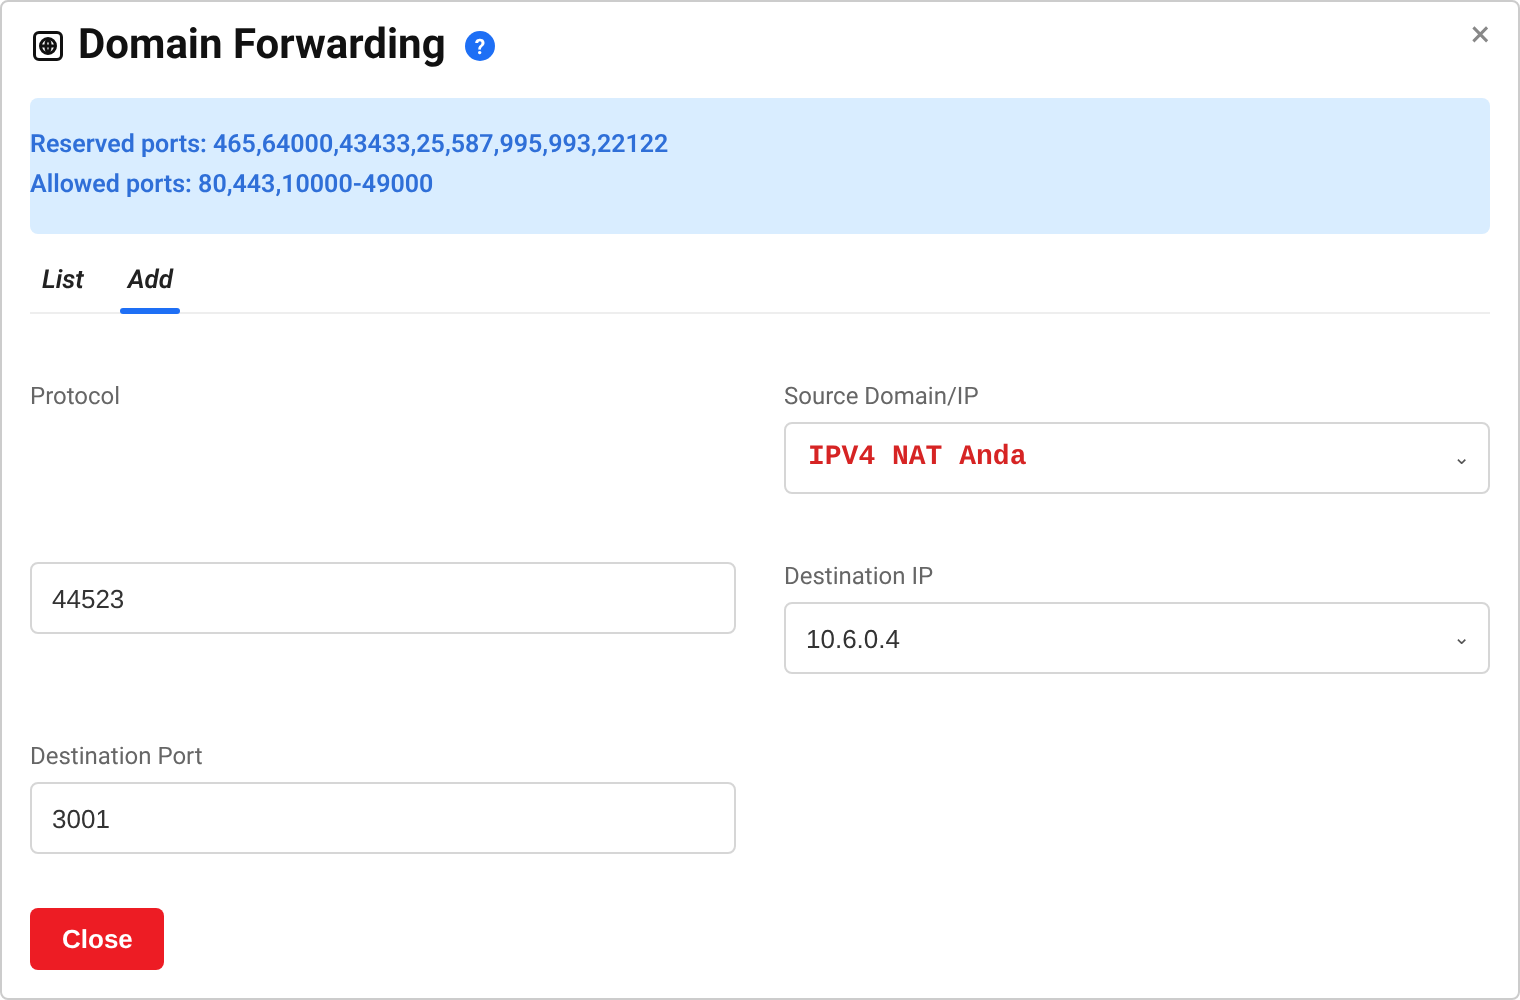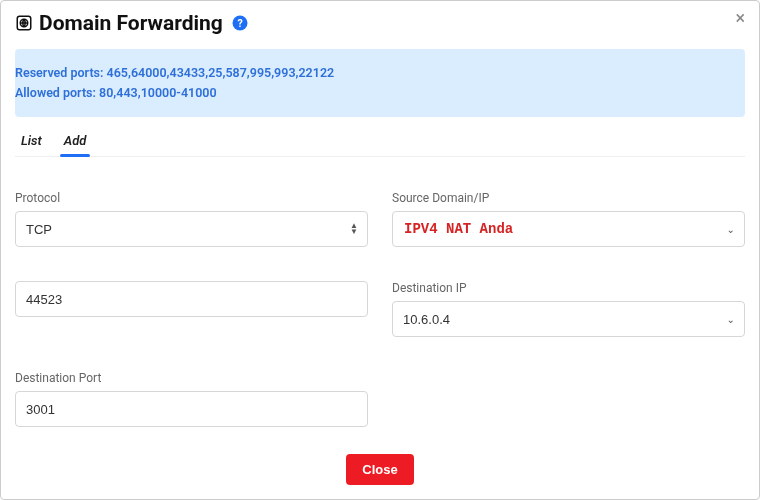--- a/index.html
+++ b/index.html
@@ -153,21 +153,21 @@
     padding: 8px 16px;
     font-size: 13px;
     font-weight: 600;
     cursor: pointer;
   }
   .btn-primary { background: #1e6ff5; color: #fff; }
   .btn-danger { background: #ed1c24; color: #fff; }
   .modal-footer {
     padding: 10px 14px 14px;
     display: flex;
-    justify-content: center;
+    justify-content: flex-start;
   }
 </style>
 </head>
 <body>
 
 <div class="modal">
   <span class="close-x">×</span>
 
   <div class="modal-header">
     <span class="title-icon">
@@ -182,39 +182,32 @@
       <svg viewBox="0 0 24 24" width="18" height="18">
         <circle cx="12" cy="12" r="10" fill="#1e6ff5"></circle>
         <text x="12" y="17" text-anchor="middle" font-size="14" font-weight="700" fill="#fff">?</text>
       </svg>
     </span>
   </div>
 
   <div class="modal-body">
     <div class="info-box">
       <div>Reserved ports: 465,64000,43433,25,587,995,993,22122</div>
-      <div>Allowed ports: 80,443,10000-41000</div>
+      <div>Allowed ports: 80,443,10000-49000</div>
     </div>
 
     <div class="tabs">
       <div class="tab">List</div>
       <div class="tab active">Add</div>
     </div>
 
     <div class="form-row">
       <div class="col">
         <div class="form-group">
           <label class="form-label">Protocol</label>
-          <div class="select-wrap">
-            <input class="form-select" readonly="" value="TCP" style="">
-            <span class="select-double-caret">
-                <span>▲</span>
-                <span>▼</span>
-              </span>
-          </div>
         </div>
       </div>
       <div class="col">
         <div class="form-group">
           <label class="form-label">Source Domain/IP</label>
           <div class="select-wrap">
             <input class="form-select" readonly="" value="" style="">
             <span class="overlay-text">IPV4 NAT Anda</span>
             <span class="select-caret">⌄</span>
           </div>

